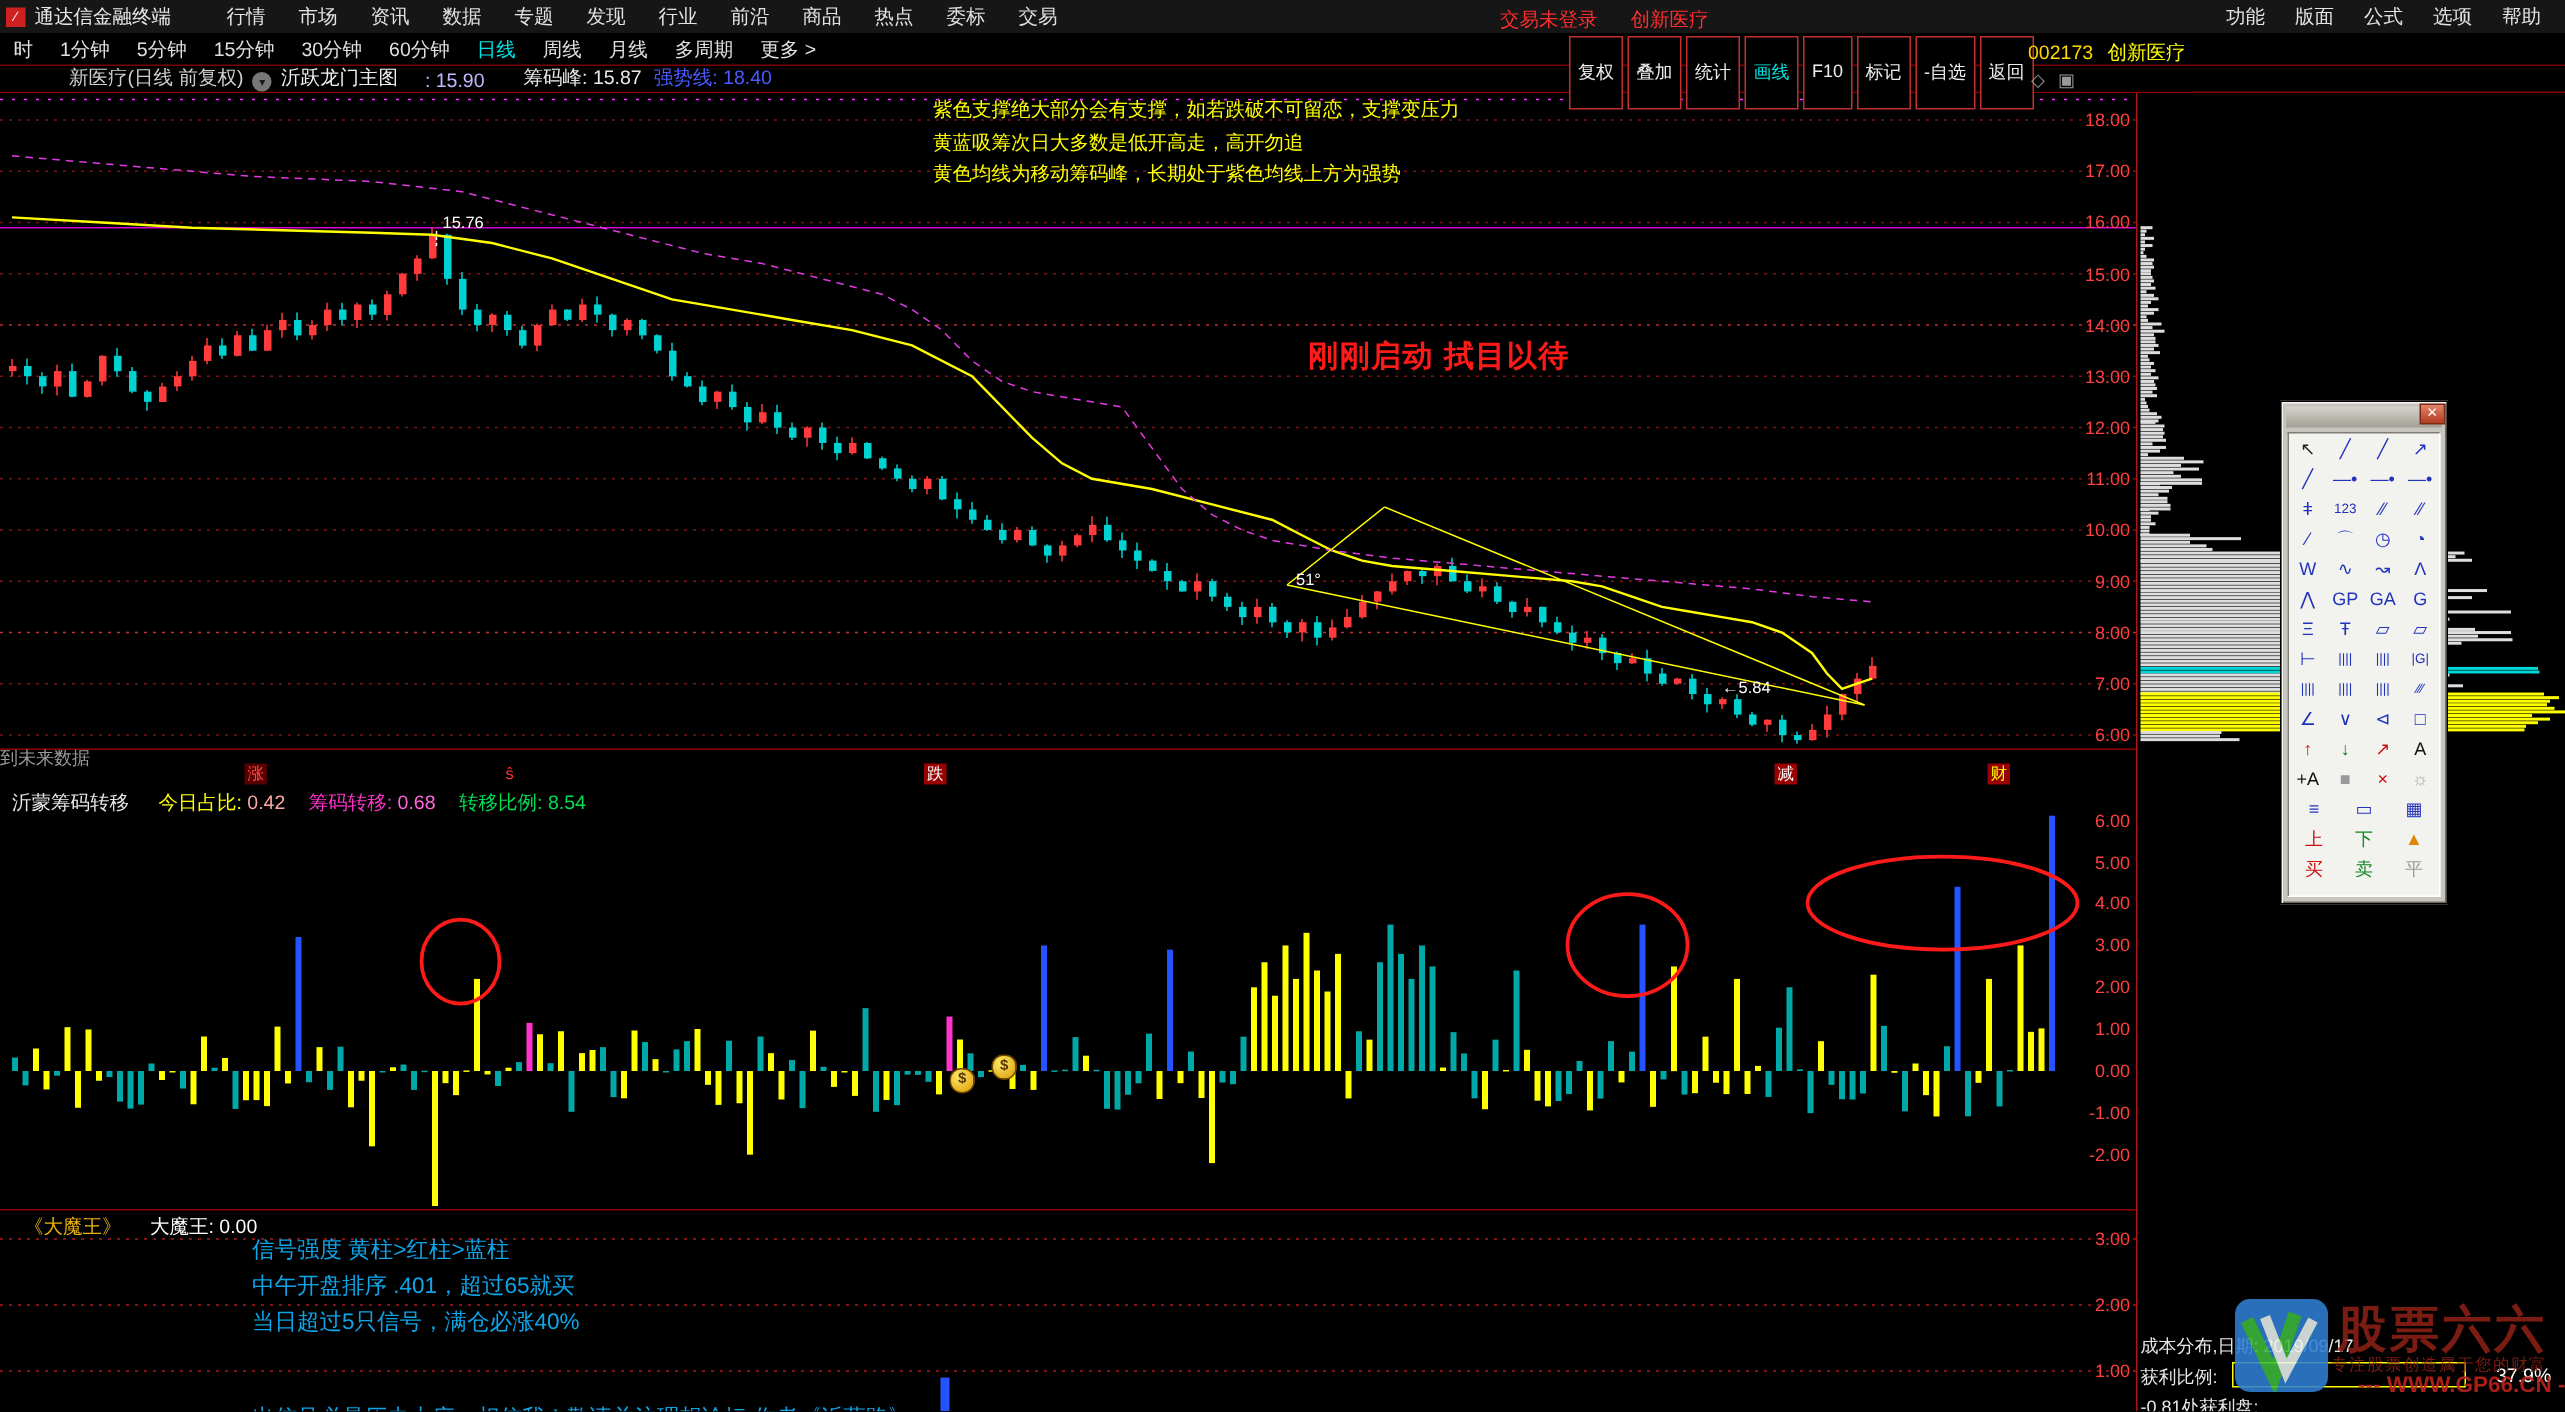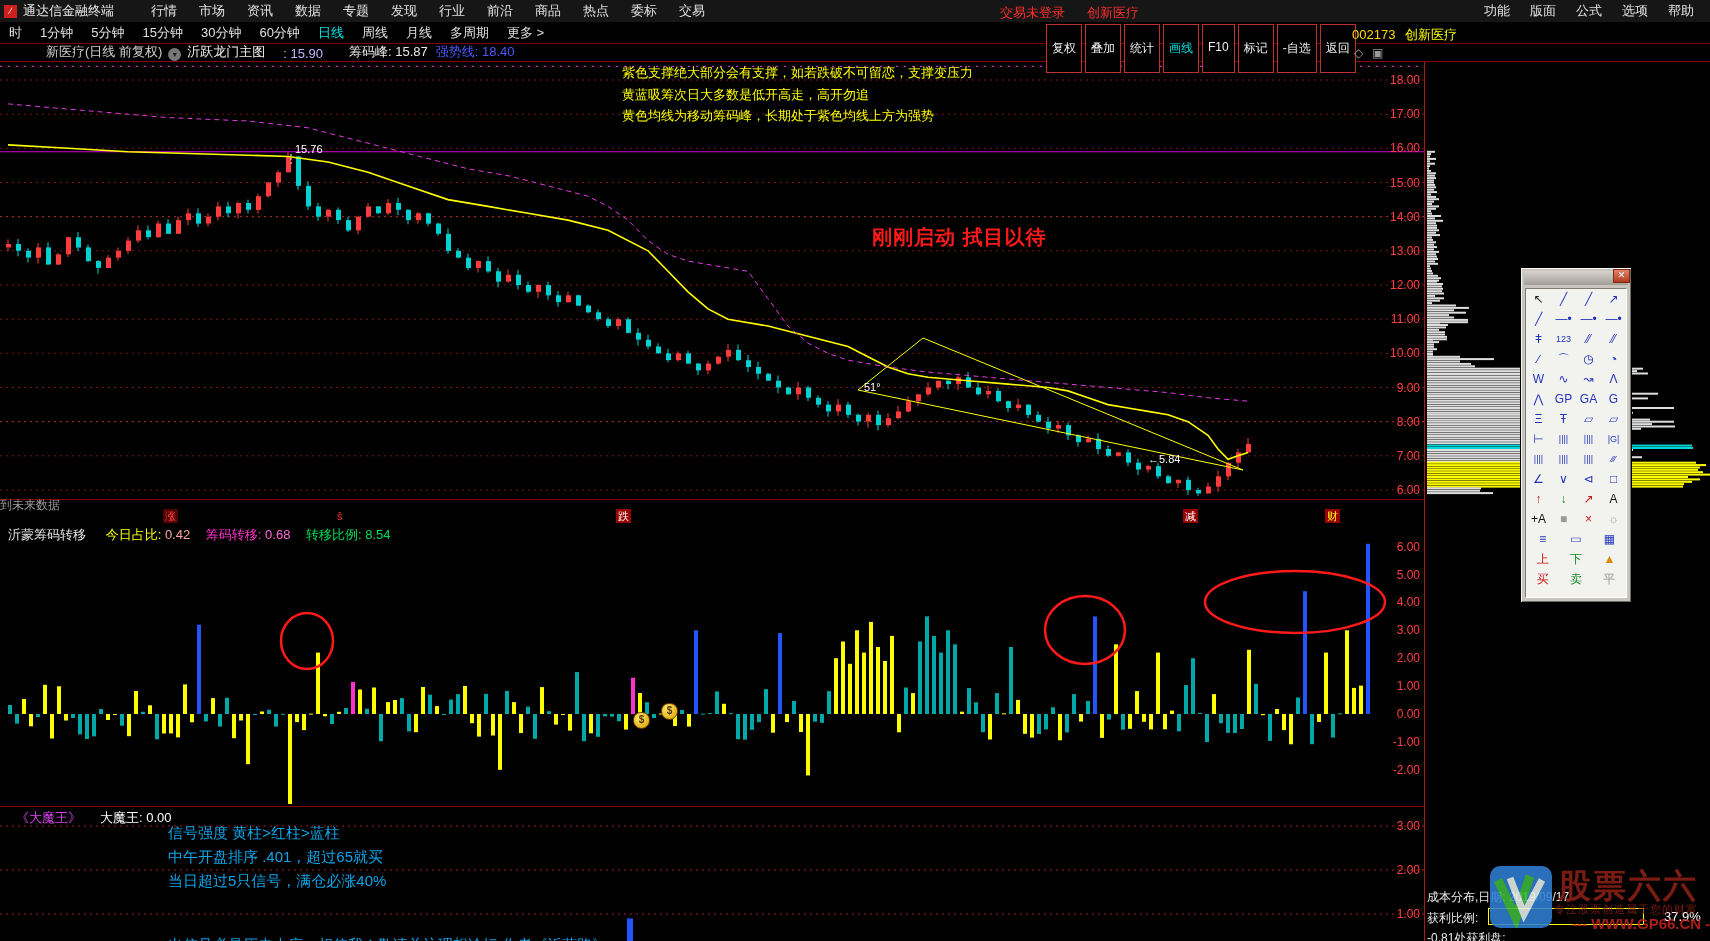--- a/index.html
+++ b/index.html
@@ -763,21 +763,21 @@
   <span style="color:#fca5a5">0.42</span>
   <span style="color:#ff33cc;margin-left:12px">筹码转移:</span>
   <span style="color:#ff66dd">0.68</span>
   <span style="color:#00dd55;margin-left:12px">转移比例:</span>
   <span style="color:#00dd55">8.54</span>
 </div>
 
 <div class="bag" style="left:633px;top:712px">$</div>
 <div class="bag" style="left:661px;top:703px">$</div>
 
-<div class="t" style="left:16px;top:809px;color:#d946ef;font-size:13px;z-index:4">《大魔王》</div>
+<div class="t" style="left:16px;top:809px;color:#eab308;font-size:13px;z-index:4">《大魔王》</div>
 <div class="t" style="left:100px;top:809px;color:#ffffff;font-size:13px;z-index:4">大魔王: 0.00</div>
 <div class="t p3line" style="left:168px;top:824px">信号强度 黄柱&gt;红柱&gt;蓝柱</div>
 <div class="t p3line" style="left:168px;top:848px">中午开盘排序 .401，超过65就买</div>
 <div class="t p3line" style="left:168px;top:872px">当日超过5只信号，满仓必涨40%</div>
 <div class="t p3line" style="left:168px;top:936px">出信号必是历史大底，相信我！敬请关注理想论坛 作者《沂蒙路》</div>
 
 <div class="t" style="left:1427px;top:889px;color:#e8e8e8;font-size:12px;z-index:5">成本分布,日期: 2019/09/17</div>
 <div class="t" style="left:1427px;top:910px;color:#e8e8e8;font-size:12px;z-index:5">获利比例:</div>
 <input class="abs" style="left: 1488px; top: 908px; width: 150px; height: 13px; background: rgb(0, 0, 0); border: 1px solid rgb(255, 255, 0); z-index: 5;" value="">
 <div class="t" style="left:1664px;top:909px;color:#ffffff;font-size:13px;z-index:5">37.9%</div>

